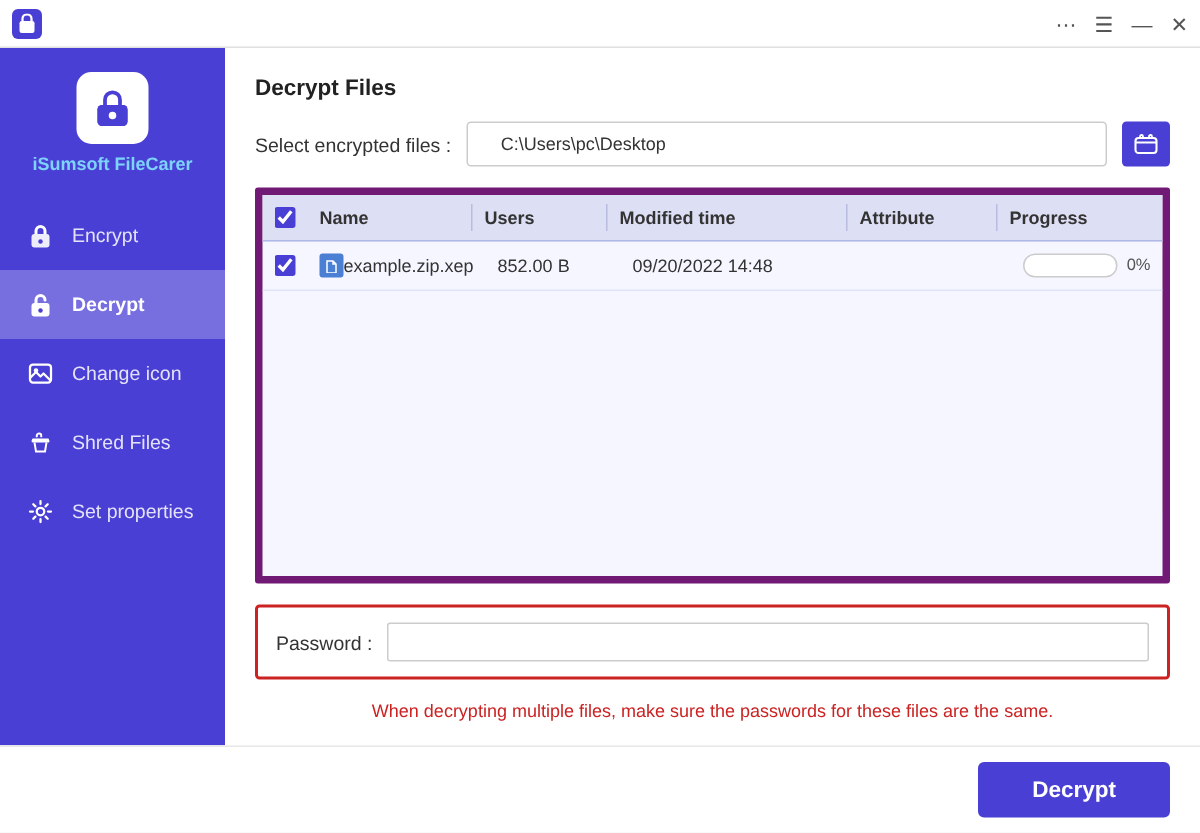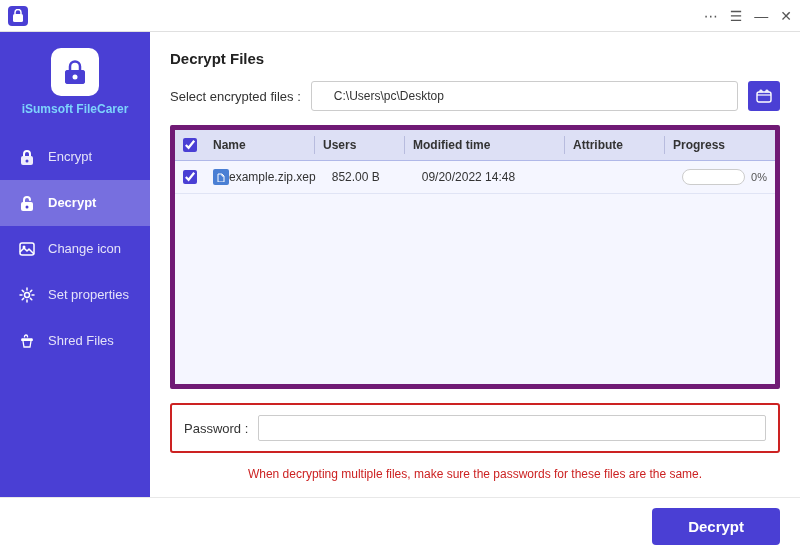--- a/index.html
+++ b/index.html
@@ -340,37 +340,37 @@
             <circle cx="6" cy="7" r="1.5" fill="white"></circle>
             <path d="M2 12l4-4 3 3 2-2 5 5" stroke="white" stroke-width="1.5" fill="none" stroke-linejoin="round"></path>
           </svg>
         </div>
         <span>Change icon</span>
       </div>
 
       <div class="sidebar-item">
         <div class="sidebar-item-icon">
           <svg width="18" height="18" viewBox="0 0 18 18" fill="none">
-            <circle cx="9" cy="9" r="2.5" stroke="white" stroke-width="1.5" fill="none"></circle>
-            <path d="M9 2v2M9 14v2M2 9h2M14 9h2M4.2 4.2l1.4 1.4M12.4 12.4l1.4 1.4M4.2 13.8l1.4-1.4M12.4 5.6l1.4-1.4" stroke="white" stroke-width="1.5" stroke-linecap="round"></path>
-          </svg>
-        </div>
-        <span>Set properties</span>
-      </div>
-
-      <div class="sidebar-item">
-        <div class="sidebar-item-icon">
-          <svg width="18" height="18" viewBox="0 0 18 18" fill="none">
             <rect x="3" y="7" width="12" height="2" rx="1" fill="white"></rect>
             <path d="M5 9l1 6h6l1-6" stroke="white" stroke-width="1.3" fill="none"></path>
             <path d="M6.5 5.5V4.5a1.5 1.5 0 013 0v1" stroke="white" stroke-width="1.3" fill="none"></path>
             <path d="M4 7h10" stroke="white" stroke-width="1.3" stroke-linecap="round"></path>
           </svg>
         </div>
         <span>Shred Files</span>
+      </div>
+
+      <div class="sidebar-item">
+        <div class="sidebar-item-icon">
+          <svg width="18" height="18" viewBox="0 0 18 18" fill="none">
+            <circle cx="9" cy="9" r="2.5" stroke="white" stroke-width="1.5" fill="none"></circle>
+            <path d="M9 2v2M9 14v2M2 9h2M14 9h2M4.2 4.2l1.4 1.4M12.4 12.4l1.4 1.4M4.2 13.8l1.4-1.4M12.4 5.6l1.4-1.4" stroke="white" stroke-width="1.5" stroke-linecap="round"></path>
+          </svg>
+        </div>
+        <span>Set properties</span>
       </div>
     </nav>
   </div>
 
   <div class="main-content">
     <div class="page-title">Decrypt Files</div>
 
     <div class="file-select-row">
       <span class="file-select-label">Select encrypted files :</span>
       <input class="file-select-input" type="text" value="C:\Users\pc\Desktop" style="">

